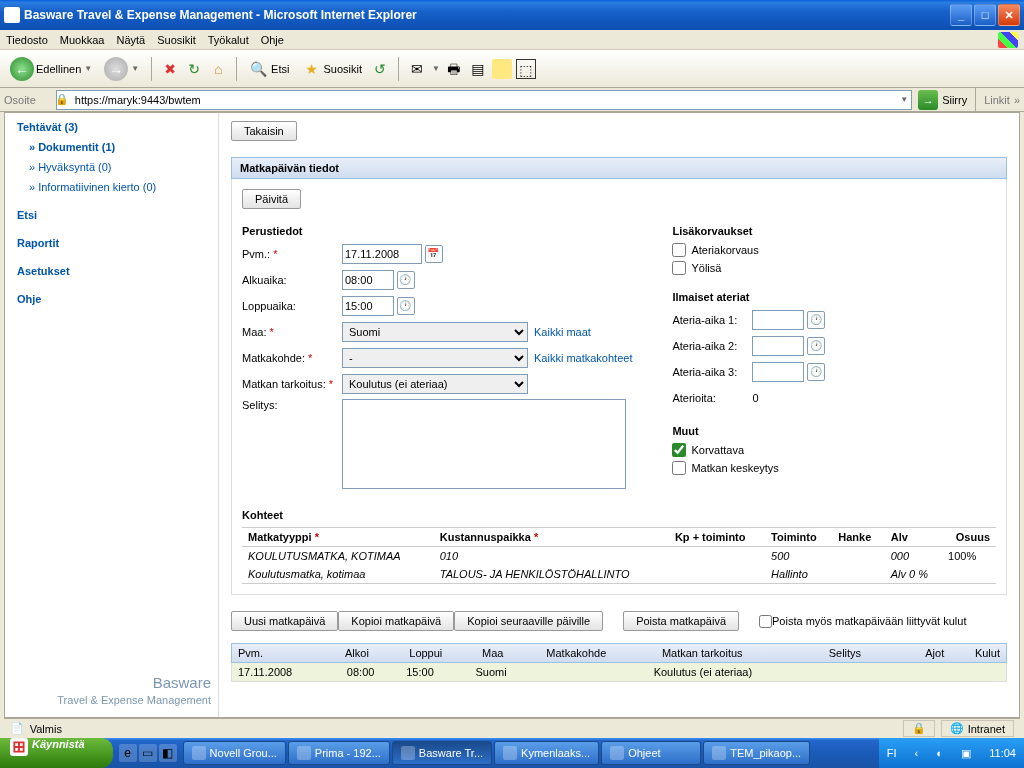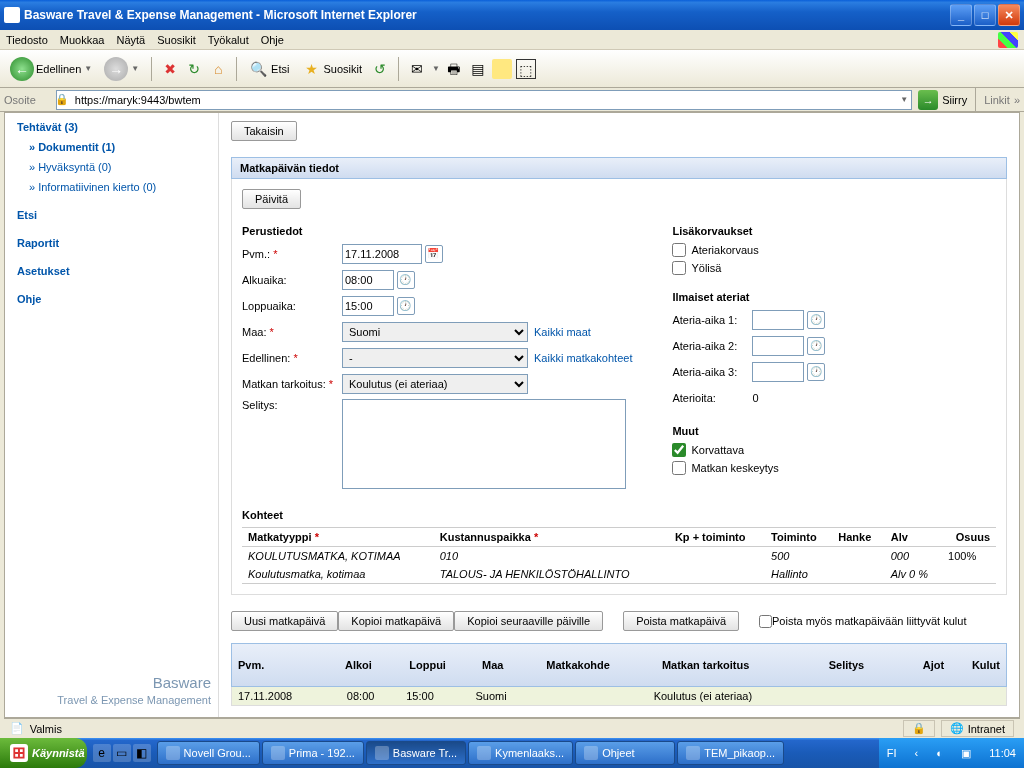--- a/index.html
+++ b/index.html
@@ -63,30 +63,30 @@
 .sect-title { font-weight: bold; margin-top: 16px; margin-bottom: 6px; }
 
 .tbl { width: 100%; border-collapse: collapse; margin-top: 4px; border-top: 1px solid #ccc; border-bottom: 1px solid #ccc; }
 .tbl th { text-align: left; font-weight: bold; padding: 3px 6px; border-bottom: 1px solid #ccc; }
 .tbl th.req-col::after { content: " *"; color: #c00; }
 .tbl td { padding: 3px 6px; font-style: italic; }
 .tbl td.normal { font-style: normal; }
 
 .action-row { display: flex; gap: 0; margin-top: 16px; align-items: center; }
 
-.days-hdr { display: flex; background: linear-gradient(to bottom, #e9eff9, #cfdcf0); border: 1px solid #9dbfe4; padding: 15px 6px; font-weight: bold; margin-top: 12px; gap: 13px; }
+.days-hdr { display: flex; background: linear-gradient(to bottom, #e9eff9, #cfdcf0); border: 1px solid #9dbfe4; padding: 3px 6px; font-weight: normal; margin-top: 12px; gap: 13px; }
 .days-row { display: flex; padding: 3px 6px; background: #eef3dc; border: 1px solid #ddd; border-top: none; }
 .c-pvm { width: 110px; } .c-alk { width: 60px; } .c-lop { width: 70px; } .c-maa { width: 60px; } .c-kohde { width: 120px; } .c-tark { width: 180px; } .c-sel { width: 70px; } .c-ajot { width: 50px; text-align: right; } .c-kulut { width: 50px; text-align: right; }
 
 .statusbar { position: absolute; left: 4px; right: 4px; bottom: 30px; height: 20px; background: #ece9d8; border-top: 1px solid #aca899; display: flex; align-items: center; padding: 0 6px; gap: 6px; }
 .statusbar .pane { border: 1px solid #c9c4b3; padding: 1px 8px; height: 17px; display: flex; align-items: center; gap: 4px; }
 .statusbar .spacer { flex: 1; }
 
 .taskbar { position: absolute; left: 0; right: 0; bottom: 0; height: 30px; background: linear-gradient(to bottom, #3d94f6 0%, #2467cc 8%, #1a5bb8 50%, #1854a8 100%); display: flex; align-items: center; }
-.start { height: 30px; background: linear-gradient(to bottom, #6cbb3c, #2b7a0b); color: #fff; font-weight: bold; font-style: italic; font-size: 16px; padding: 0 2px 0 10px; display: flex; align-items: center; border-radius: 0 12px 12px 0; gap: 4px; }
+.start { height: 30px; background: linear-gradient(to bottom, #6cbb3c, #2b7a0b); color: #fff; font-weight: bold; font-style: italic; font-size: 16px; padding: 0 28px 0 10px; display: flex; border-radius: 0 12px 12px 0; gap: 4px; }
 .start::before { content: "⊞"; font-style: normal; font-size: 16px; background: #fff; color: #d33; border-radius: 3px; width: 18px; height: 18px; line-height: 18px; text-align: center; }
 .ql { display: flex; gap: 2px; padding: 0 6px; }
 .ql .qi { width: 18px; height: 18px; background: rgba(255,255,255,0.2); border-radius: 2px; text-align: center; line-height: 18px; font-size: 12px; }
 .task { height: 24px; background: linear-gradient(to bottom, #5a9ee8, #2d6fc9); border: 1px solid #1a4a8a; border-radius: 3px; color: #fff; padding: 0 8px; display: flex; align-items: center; gap: 4px; margin-right: 2px; min-width: 100px; max-width: 130px; overflow: hidden; white-space: nowrap; }
 .task.active { background: linear-gradient(to bottom, #1a4a8a, #2d6fc9); }
 .task .ti { width: 14px; height: 14px; background: #fff4; border-radius: 2px; flex-shrink: 0; }
 .tray { margin-left: auto; height: 30px; background: linear-gradient(to bottom, #2a9ef5, #0d72d1); display: flex; align-items: center; padding: 0 8px; gap: 18px; color: #fff; }
 </style>
 </head>
 <body>
@@ -196,21 +196,21 @@
               <span class="lbl">Loppuaika:</span>
               <input class="field w60" type="text" value="15:00" style="">
               <span class="icon-btn">🕐</span>
             </div>
           <div class="frow">
               <span class="lbl req">Maa:</span>
               <select class="field w180"><option>Suomi</option></select>
               <span class="link">Kaikki maat</span>
             </div>
           <div class="frow">
-              <span class="lbl req">Edellinen:</span>
+              <span class="lbl req">Matkakohde:</span>
               <select class="field w180"><option>-</option></select>
               <span class="link">Kaikki matkakohteet</span>
             </div>
           <div class="frow">
               <span class="lbl req">Matkan tarkoitus:</span>
               <select class="field w180"><option>Koulutus (ei ateriaa)</option></select>
             </div>
           <div class="frow" style="align-items:flex-start">
               <span class="lbl">Selitys:</span>
               <textarea class="field" style=""></textarea>

